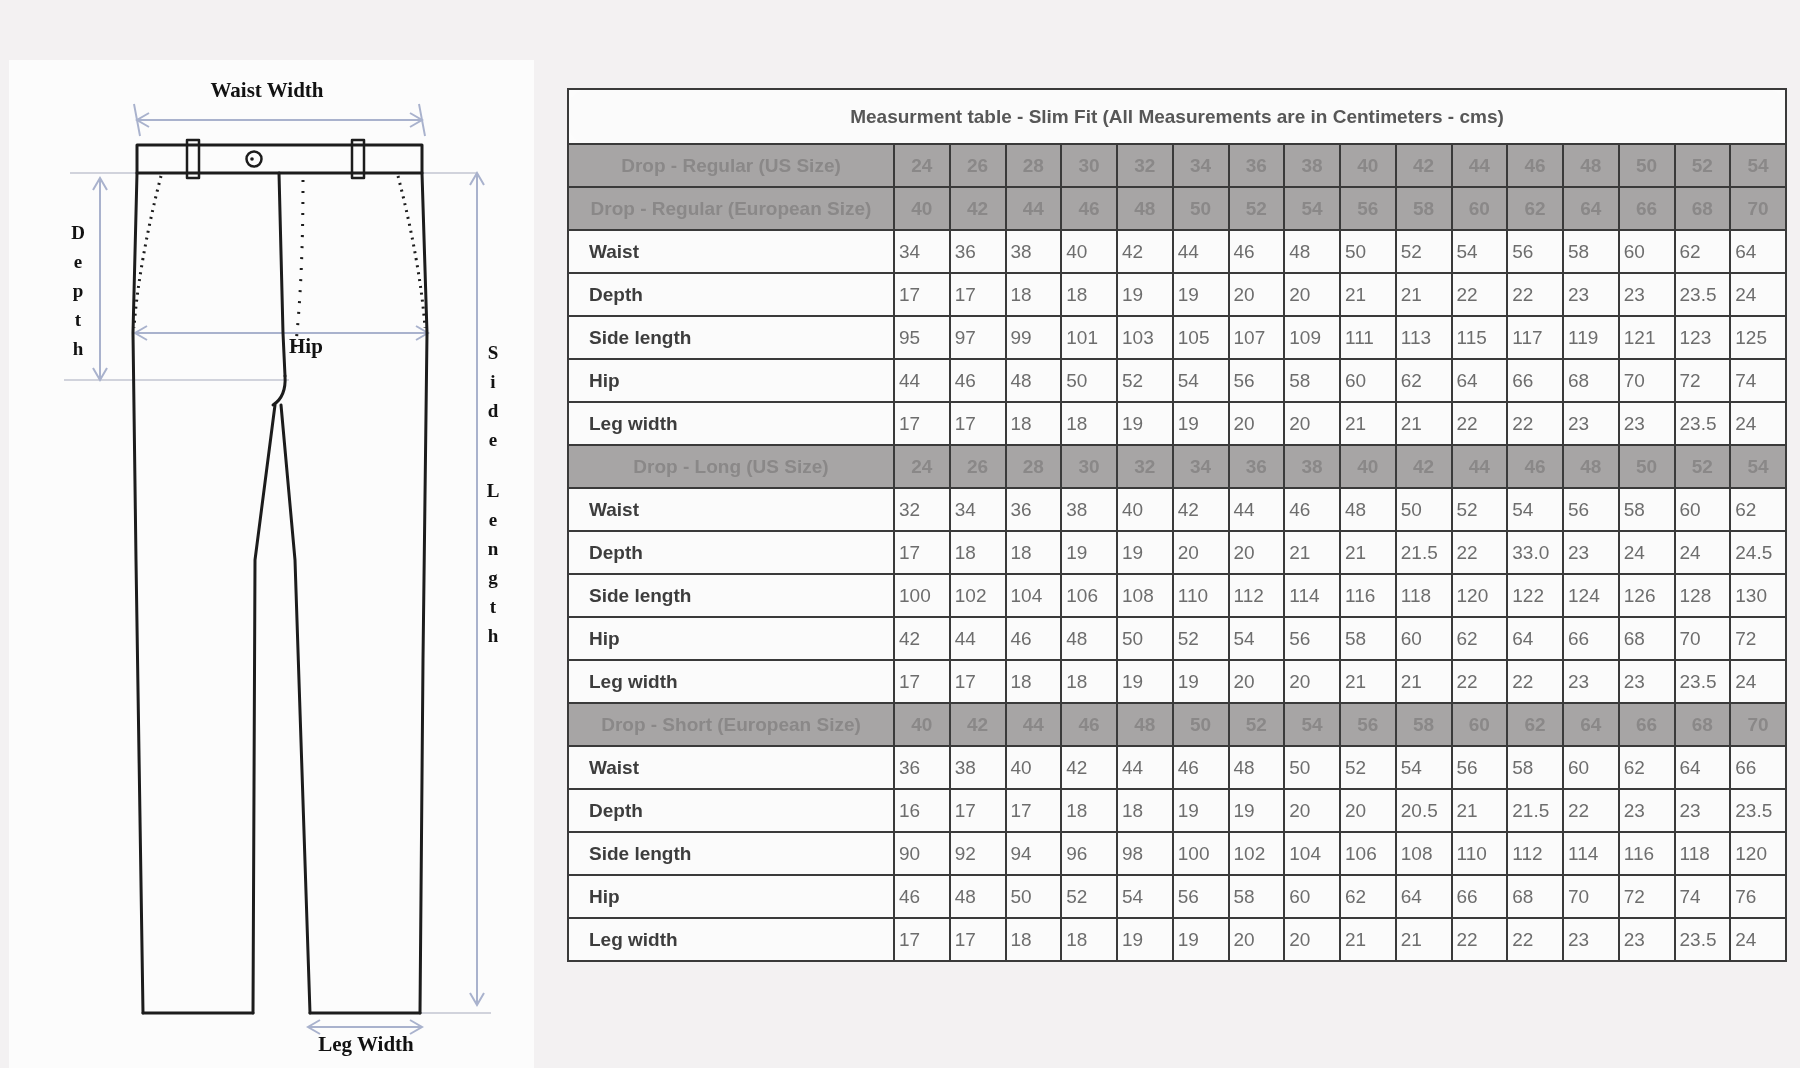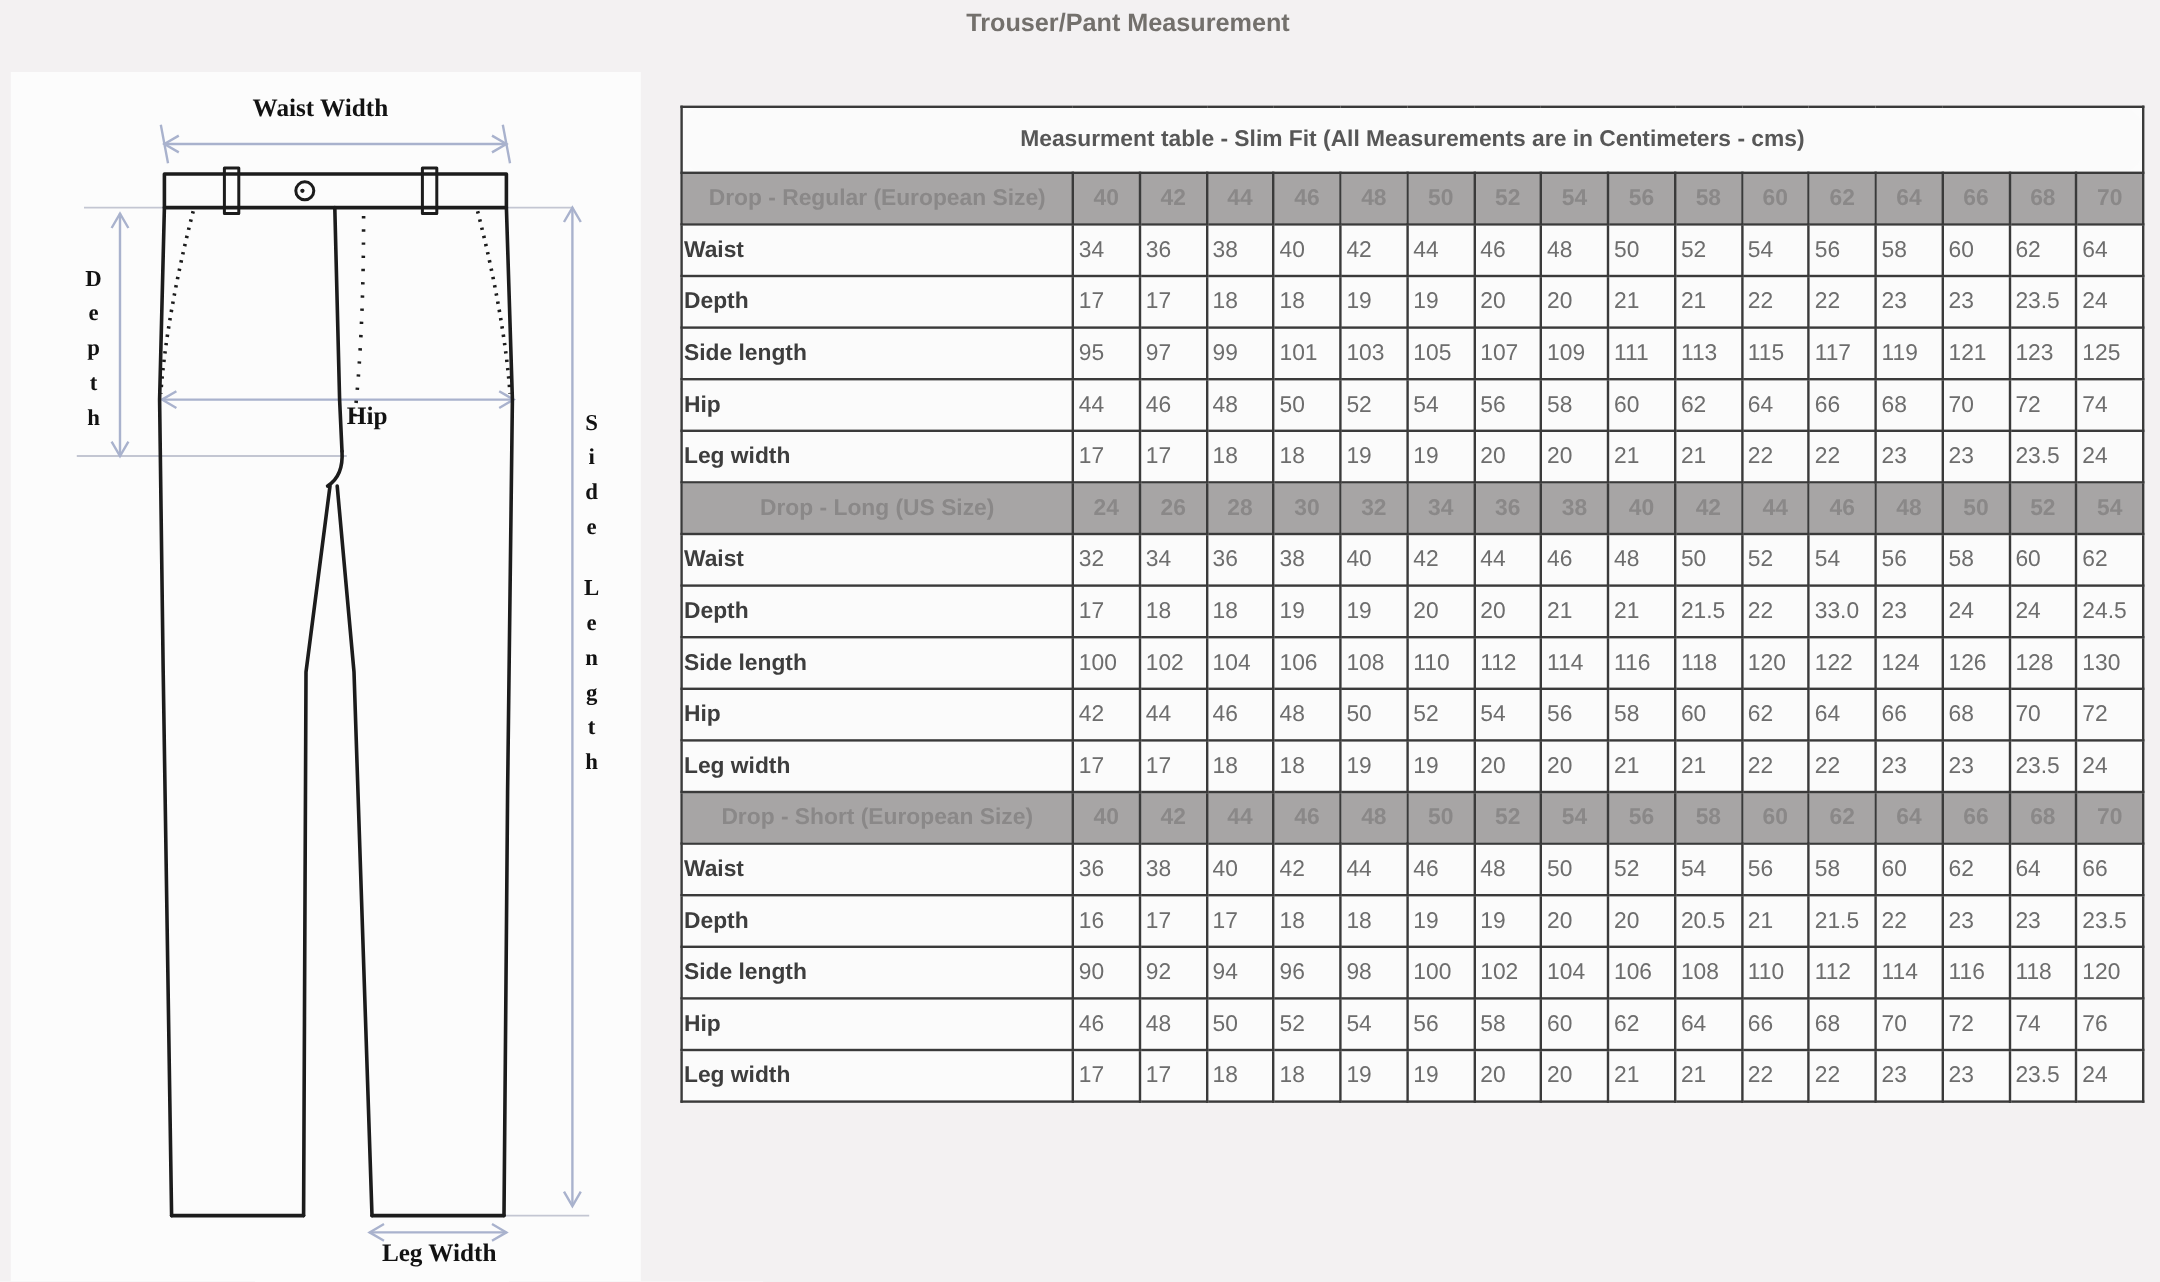--- a/index.html
+++ b/index.html
@@ -48,33 +48,32 @@
     font-size:19px;
     overflow:hidden; white-space:nowrap;
   }
   td.title-cell{
     height:55px; text-align:center; vertical-align:middle;
     font-size:21px; font-weight:bold; color:#575757;
     background:#fbfbfb;
     border-radius:20px;
   }
   tr.body-row td{ height:43px; }
-  td.lbl{ text-align:left; padding-left:1px; font-weight:bold; color:#3d3d3d; background:#fbfbfb; }
+  td.lbl{ text-align:left; padding-left:20px; font-weight:bold; color:#3d3d3d; background:#fbfbfb; }
   td.val{ text-align:left; padding-left:4px; color:#6d6d6d; background:#fbfbfb; }
   tr.hdr-row td{
     background:#a7a5a5; color:#8a8888; font-weight:bold;
   }
   tr.hdr-row td.lbl, tr.hdr-row td.val{ text-align:center; padding-left:0; color:#8a8888; background:#a7a5a5; }
 </style>
 </head>
 <body>
 
 <div class="page">
 
-  <div class="page-title">Trouser/Pant Measurement</div>
 
   <div class="diagram-panel">
     <svg width="525" height="1008" viewBox="0 0 525 1008">
 
       <g stroke="#c3c6d2" stroke-width="1.5" fill="none">
         <line x1="61" y1="113" x2="468" y2="113"></line>
         <line x1="55" y1="320" x2="280" y2="320"></line>
         <line x1="411" y1="953" x2="482" y2="953"></line>
       </g>
 
@@ -175,20 +174,39 @@
           <col>
           <col>
           <col>
           <col>
           <col>
         </colgroup>
       <tbody id="tbody">
         <tr>
           <td class="title-cell" colspan="17">Measurment table - Slim Fit (All Measurements are in Centimeters - cms)</td>
         </tr>
+      <tr class="hdr-row body-row">
+            <td class="lbl">Drop - Regular (US Size)</td>
+            <td class="val">24</td>
+            <td class="val">26</td>
+            <td class="val">28</td>
+            <td class="val">30</td>
+            <td class="val">32</td>
+            <td class="val">34</td>
+            <td class="val">36</td>
+            <td class="val">38</td>
+            <td class="val">40</td>
+            <td class="val">42</td>
+            <td class="val">44</td>
+            <td class="val">46</td>
+            <td class="val">48</td>
+            <td class="val">50</td>
+            <td class="val">52</td>
+            <td class="val">54</td>
+          </tr>
           <tr class="hdr-row body-row">
             <td class="lbl">Drop - Regular (European Size)</td>
             <td class="val">40</td>
             <td class="val">42</td>
             <td class="val">44</td>
             <td class="val">46</td>
             <td class="val">48</td>
             <td class="val">50</td>
             <td class="val">52</td>
             <td class="val">54</td>

